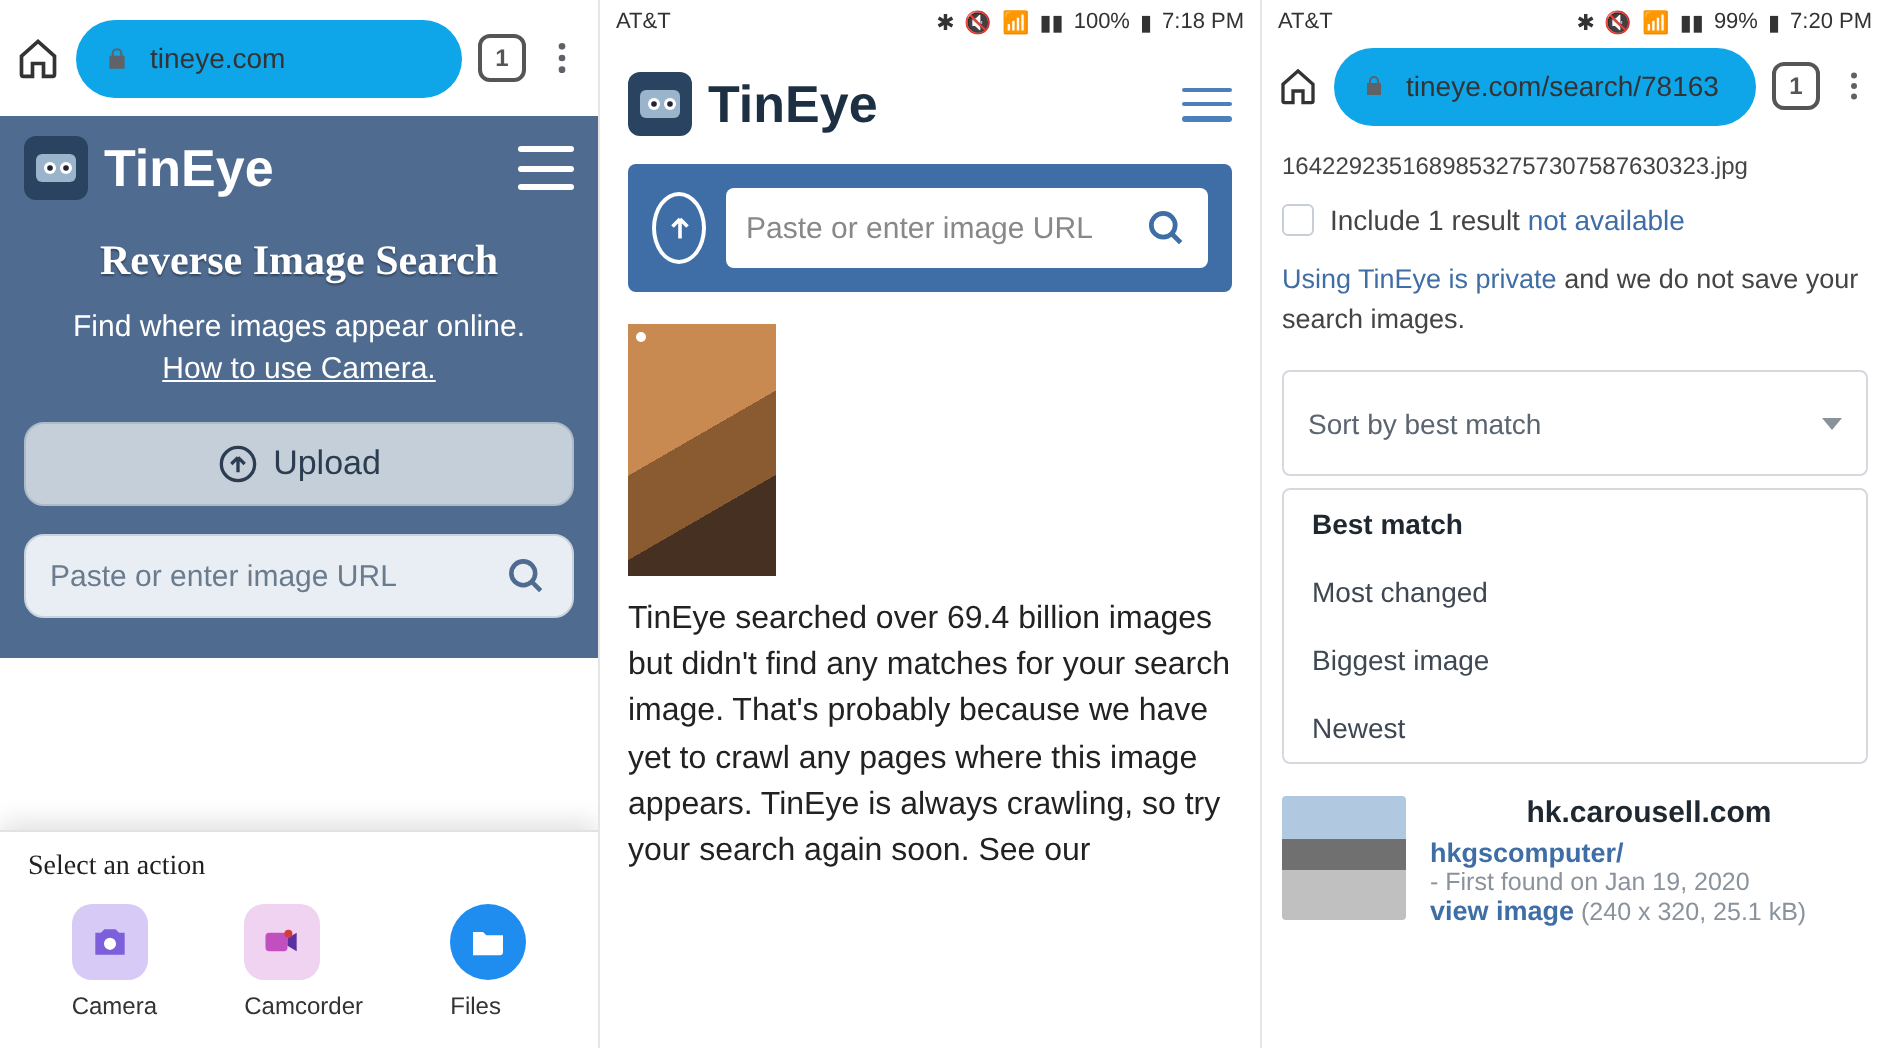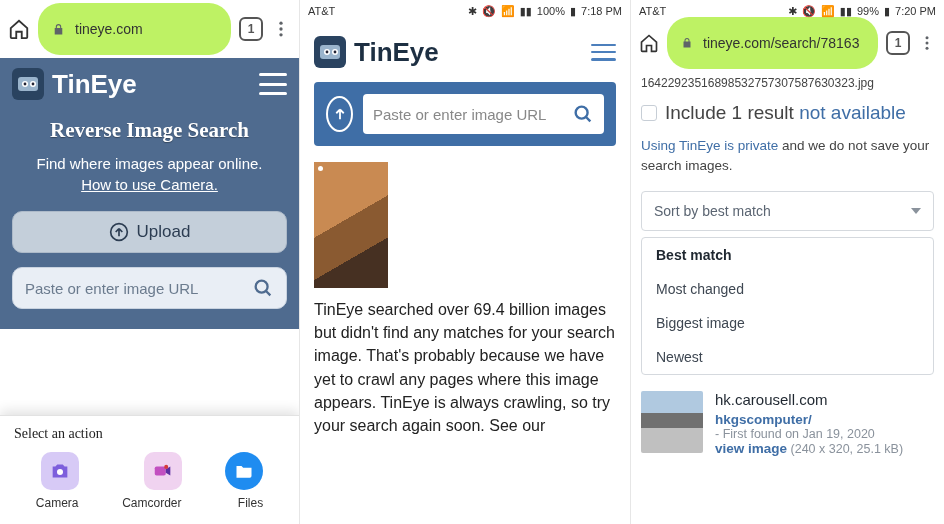--- a/index.html
+++ b/index.html
@@ -6,21 +6,21 @@
   html, body { width: 944px; height: 524px; font-family: -apple-system, Arial, sans-serif; background: #fff; overflow: hidden; }
   .row { display: flex; width: 944px; height: 524px; }
   .pane { height: 524px; position: relative; overflow: hidden; border-right: 1px solid #e6e6e6; }
   .pane:last-child { border-right: none; }
   .p1 { width: 300px; }
   .p2 { width: 331px; }
   .p3 { width: 313px; }
 
   
   .chrome-bar { height: 58px; display: flex; align-items: center; padding: 0 8px; gap: 8px; }
-  .omnibox { flex: 1; display: flex; align-items: center; background: #bef264; border-radius: 22px; height: 52px; padding: 0 14px; font-size: 14px; color: #333; gap: 10px; }
+  .omnibox { flex: 1; display: flex; align-items: center; background: #0ea5e9; border-radius: 22px; height: 39px; padding: 0 14px; font-size: 14px; color: #333; gap: 10px; }
   .tabcount { width: 24px; height: 24px; border: 2px solid #555; border-radius: 6px; display: flex; align-items: center; justify-content: center; font-size: 12px; font-weight: 700; color: #555; }
   
   .status { position: absolute; top: 0; left: 0; right: 0; height: 22px; display: flex; align-items: center; justify-content: space-between; padding: 0 8px; font-size: 11px; color: #333; }
   .status .icons { display: flex; gap: 5px; align-items: center; }
 
   
   .hero1 { background: #4f6b8f; color: #fff; padding: 10px 12px 20px; }
   .brandrow { display: flex; align-items: center; justify-content: space-between; margin-bottom: 18px; }
   .brand { display: flex; align-items: center; gap: 8px; }
   .brand-logo { width: 32px; height: 32px; border-radius: 6px; background: #2a4360; display: flex; align-items: center; justify-content: center; }
@@ -38,21 +38,21 @@
   .url-box input::placeholder { color: #6b7b8e; }
   .extlink { margin-top: 22px; text-align: center; color: #fff; text-decoration: underline; font-size: 14px; display: flex; align-items: center; justify-content: center; gap: 8px; }
   .chrome-dot { width: 22px; height: 22px; border-radius: 50%; background: conic-gradient(#ea4335 0 120deg,#fbbc05 120deg 240deg,#34a853 240deg 360deg); position: relative; }
   .chrome-dot::after { content:''; position:absolute; inset:5px; background:#fff; border-radius:50%; }
   .chrome-dot::before { content:''; position:absolute; inset:8px; background:#4285f4; border-radius:50%; z-index:1; }
 
   
   .sheet { position: absolute; left:0; right:0; bottom:0; background: #fff; border-top: 1px solid #e2e2e2; padding: 10px 14px 14px; box-shadow: 0 -4px 12px rgba(0,0,0,.12); }
   .sheet-title { font-family: 'Segoe Script', cursive; font-size: 14px; margin-bottom: 10px; color: #222; }
   .sheet-actions { display: flex; justify-content: space-around; }
-  .sheet-item { display: flex; flex-direction: column; align-items: flex-end; gap: 6px; font-size: 12px; color: #333; }
+  .sheet-item { display: flex; flex-direction: column; align-items: flex-start; gap: 6px; font-size: 12px; color: #333; }
   .circ { width: 38px; height: 38px; border-radius: 10px; display:flex; align-items:center; justify-content:center; }
   .c1 { background: #d7caf6; }
   .c2 { background: #f0d3f0; }
   .c3 { background: #1f8cf0; border-radius: 50%; }
 
   
   .hdr2 { padding: 0 14px; }
   .brand2 { display: flex; align-items:center; justify-content: space-between; height: 60px; }
   .brand2 .brand-name { color: #1d2f42; }
   .burger2 span { background: #4c7fbc; }
@@ -65,37 +65,37 @@
   .sb-field input { flex:1; border:none; outline:none; font-size:15px; color:#333; }
   .sb-field input::placeholder { color:#888; }
 
   .thumb1 { margin: 16px 14px 10px; width: 74px; height: 126px; background: linear-gradient(150deg,#c98a52 0 45%, #8a5a31 45% 70%, #463022 70%); border-radius: 0; position:relative; }
   .thumb1::before { content:''; position:absolute; top:4px; left:4px; width:5px; height:5px; background:#fff; border-radius:50%; }
   .matches-h { font-size: 30px; font-weight: 700; margin: 0 14px 12px; color:#1c1c1c; }
   .body2 { font-size: 16px; line-height: 1.45; color:#222; margin: 0 14px; }
 
   
   .crumb-line { font-size: 12px; color: #444; padding: 10px 10px 8px; word-break: break-all; }
-  .incl { display:flex; align-items:center; gap:8px; padding: 4px 10px 12px; font-size:19px; color:#444;text-align:right; }
+  .incl { display:flex; align-items:center; gap:8px; padding: 4px 10px 12px; font-size:14px; color:#444;text-align:right; }
   .incl .chk { width:16px; height:16px; border:1.5px solid #c7ced6; border-radius:3px; }
   .incl .na { color:#3f6ea6; }
   .priv { padding: 0 10px 16px; font-size: 13.5px; color: #444; line-height:1.45; }
   .priv a { color: #3f6ea6; text-decoration: none; }
 
-  .sort { margin: 0 10px; border:1px solid #d5d9de; border-radius:4px; height:40px; display:flex; align-items:center; justify-content:space-between; padding:0 12px; font-size:14px; color:#5b6572; }
+  .sort { margin: 0 10px; border:1px solid #d5d9de; border-radius:4px; height:53px; display:flex; align-items:center; justify-content:space-between; padding:0 12px; font-size:14px; color:#5b6572; }
   .sort .caret { border-left:5px solid transparent; border-right:5px solid transparent; border-top:6px solid #8a929c; }
 
   .dropdown { margin: 6px 10px 10px; border:1px solid #d5d9de; border-radius:4px; overflow:hidden; }
   .dropdown .opt { padding: 9px 14px; font-size: 14px; color:#3e4752; }
   .dropdown .opt:first-child { font-weight:700; color:#1f2730; }
 
   .result { display:flex; gap:12px; padding: 6px 10px 0; }
   .result .rimg { width:62px; height:62px; background: linear-gradient(#b0c9e0 0 35%, #707070 35% 60%, #c0c0c0 60% 100%); border-radius:2px; }
   .result .meta { flex:1; font-size:13px; }
-  .result .dom { font-weight:400; font-size:15px; color:#1f2730; margin-bottom:4px; }
+  .result .dom { font-weight:700; font-size:15px; color:#1f2730; margin-bottom:4px;text-align:center; }
   .result .acct { color:#3f6ea6; font-weight:600; font-size:13.5px;}
   .result .found { color:#8a929c; font-size:12.5px; }
   .result .view { color:#3f6ea6; font-weight:600; font-size:13.5px; }
   .result .dims { color:#8a929c; font-size:12.5px; }
 
   .ico { display:inline-flex; }
 </style>
 </head>
 <body>
 

